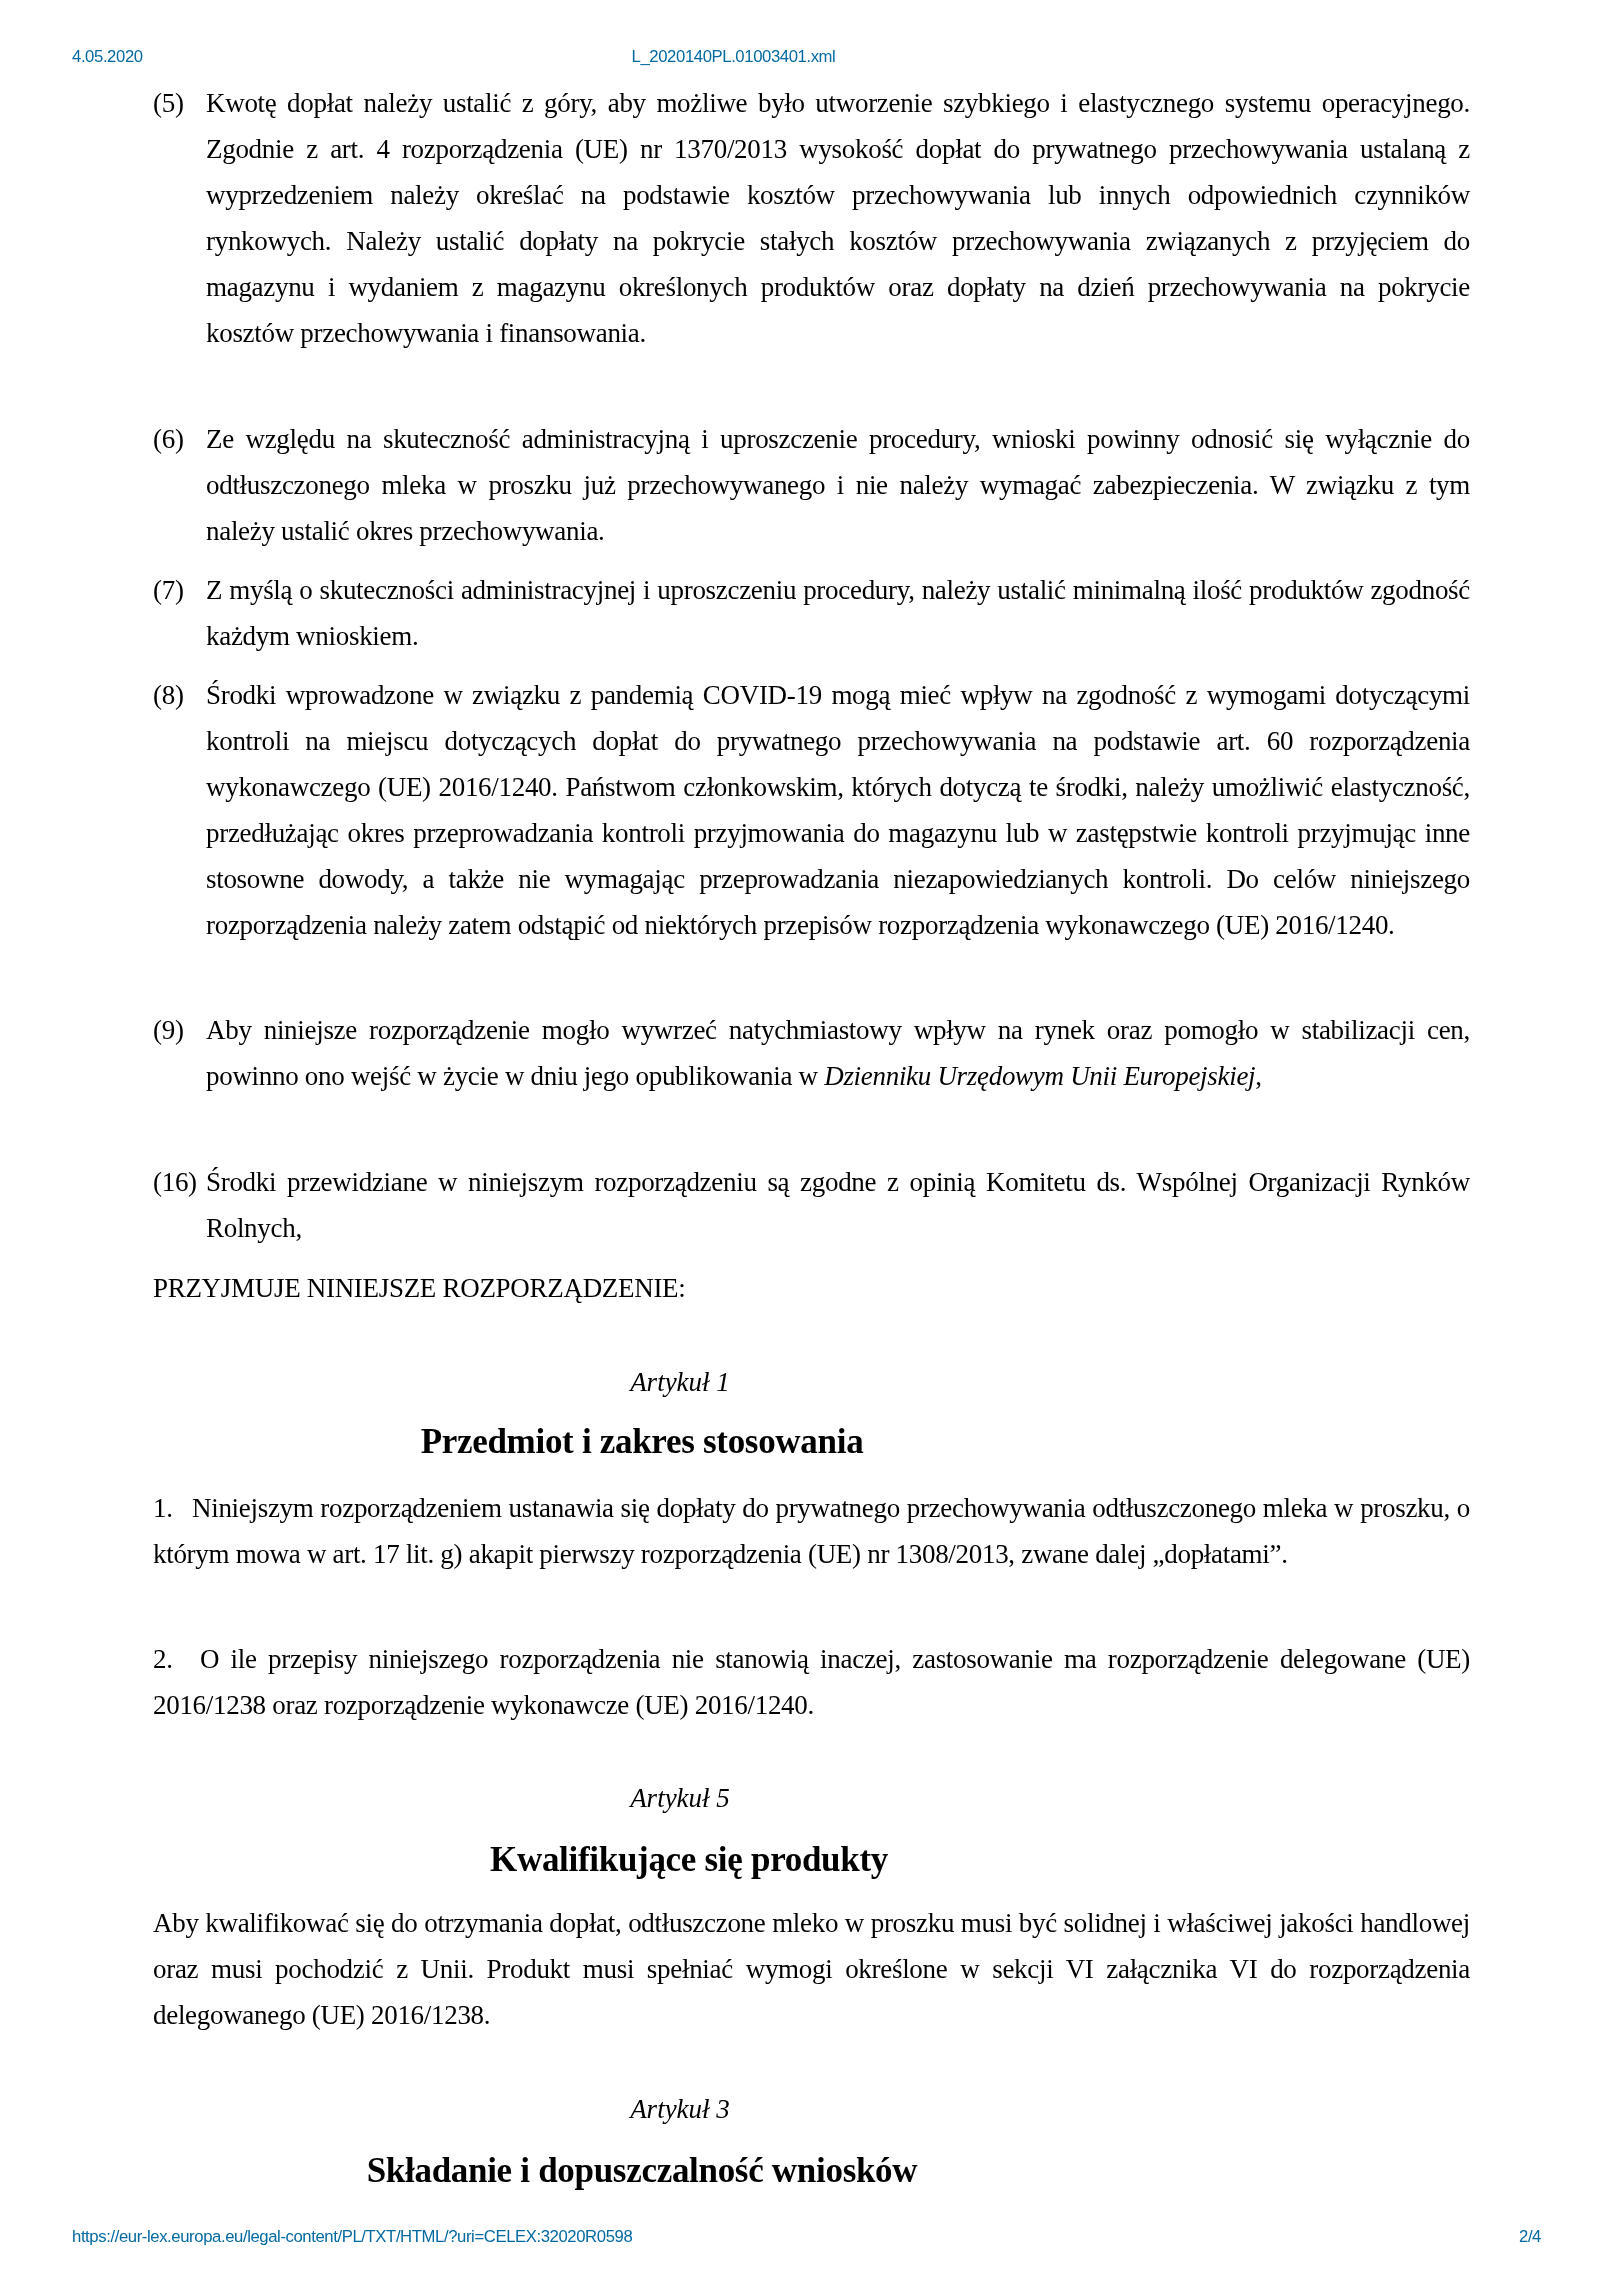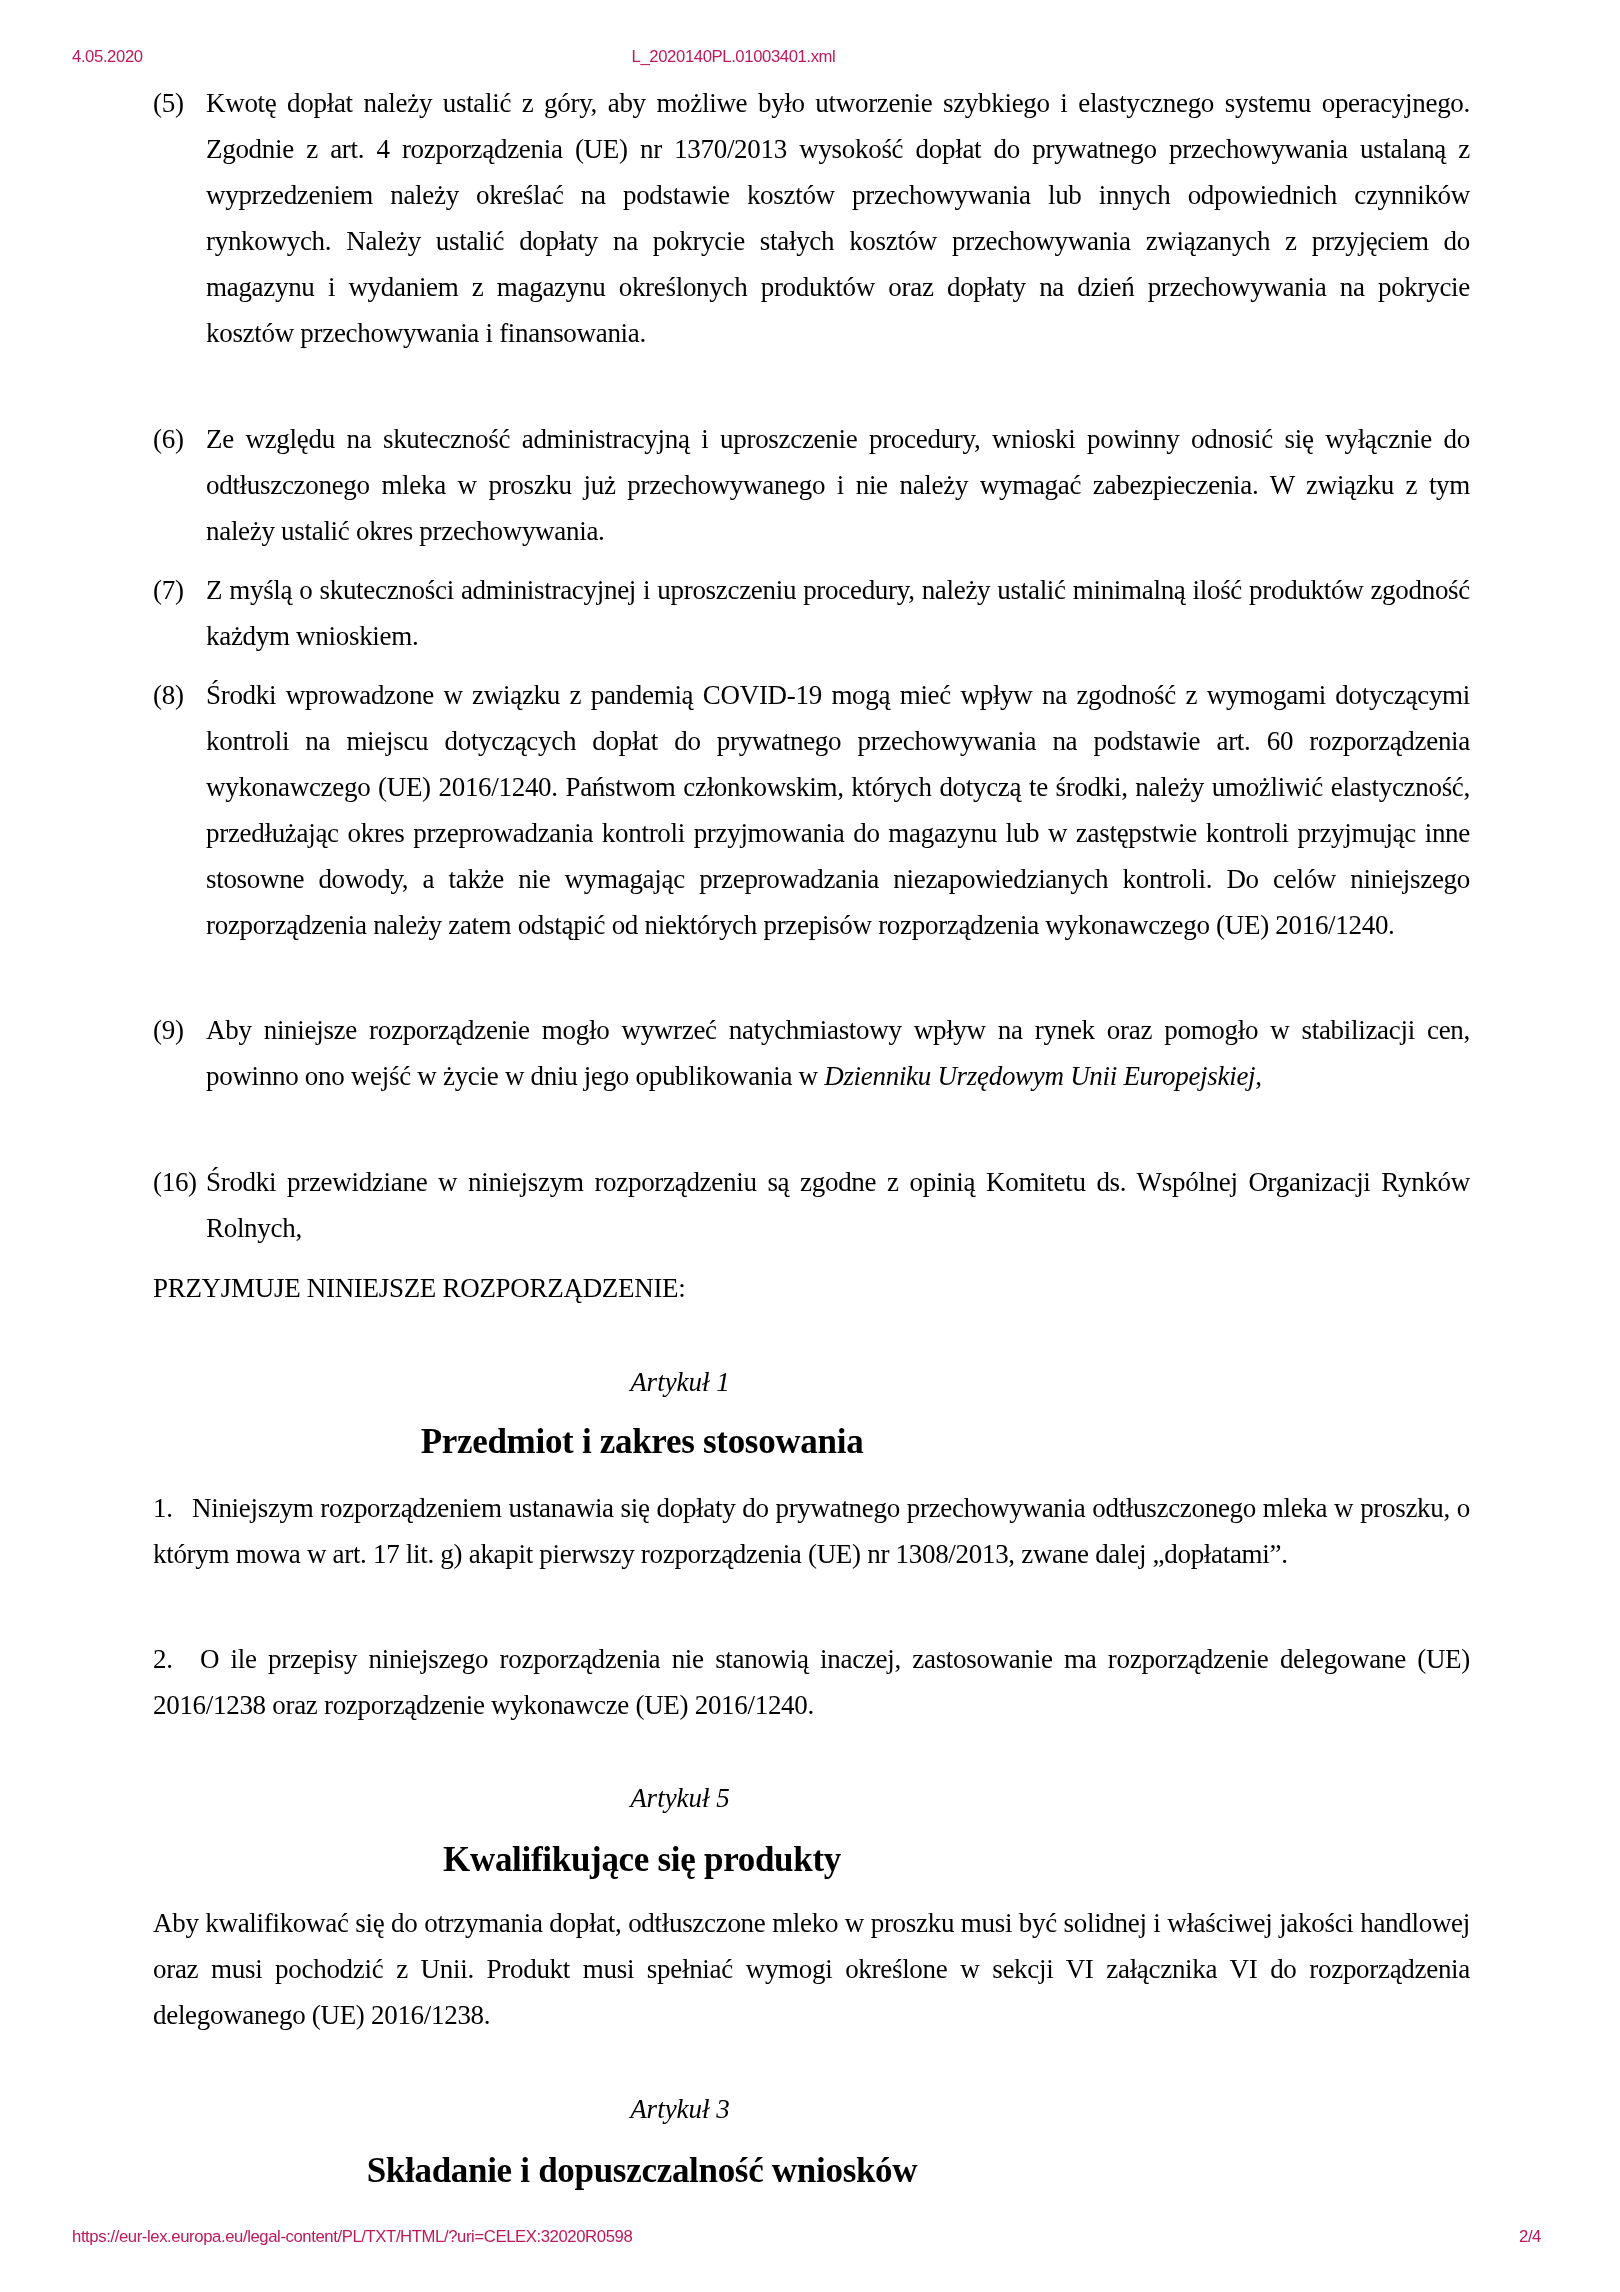--- a/index.html
+++ b/index.html
@@ -3,21 +3,21 @@
   <meta charset="utf-8">
   <style>
     html, body { margin: 0; padding: 0; background: #ffffff; }
     body {
       width: 1620px; height: 2293px; position: relative; overflow: hidden;
       color: #000000;
       font-family: "Liberation Serif", serif;
     }
     .hdr, .ftr {
       position: absolute; font-family: "Liberation Sans", sans-serif;
-      font-size: 16.7px; letter-spacing: -0.4px; line-height: 19.6px; color: #be185d;
+      font-size: 16.7px; letter-spacing: -0.4px; line-height: 19.6px; color: #0369a1;
       white-space: nowrap;
     }
     #hdr-date { left: 72px; top: 47px; }
     #hdr-file { left: 0; width: 1467px; top: 47px; text-align: center; }
     #ftr-url { left: 72px; top: 2227px; }
     #ftr-page { left: 1519px; top: 2227px; }
 
     .body-text {
       position: absolute; left: 153px; width: 1317px;
       font-size: 27px; line-height: 46px; letter-spacing: -0.3px;
@@ -95,21 +95,21 @@
 <div class="art-label" style="top:1359px;">Artykuł 1</div>
 <div class="art-title" style="top:1419px;">Przedmiot i zakres stosowania</div>
 <div class="para" style="top:1485px;">
   <span class="pnum">1.</span><span>Niniejszym rozporządzeniem ustanawia się dopłaty do prywatnego przechowywania odtłuszczonego mleka w proszku, o którym mowa w art. 17 lit. g) akapit pierwszy rozporządzenia (UE) nr 1308/2013, zwane dalej „dopłatami”.</span>
 </div>
 <div class="para" style="top:1636px;">
   <span class="pnum2">2.</span><span>O ile przepisy niniejszego rozporządzenia nie stanowią inaczej, zastosowanie ma rozporządzenie delegowane (UE) 2016/1238 oraz rozporządzenie wykonawcze (UE) 2016/1240.</span>
 </div>
 
 <div class="art-label" style="top:1775px;">Artykuł 5</div>
-<div class="art-title" style="top:1837px;">Kwalifikujące się produkty</div>
+<div class="art-title" style="top:1837px;padding-left:47px;">Kwalifikujące się produkty</div>
 <div class="para" style="top:1900px;">Aby kwalifikować się do otrzymania dopłat, odtłuszczone mleko w proszku musi być solidnej i właściwej jakości handlowej oraz musi pochodzić z Unii. Produkt musi spełniać wymogi określone w sekcji VI załącznika VI do rozporządzenia delegowanego (UE) 2016/1238.</div>
 
 <div class="art-label" style="top:2086px;">Artykuł 3</div>
 <div class="art-title" style="top:2148px;">Składanie i dopuszczalność wniosków</div>
 
 <div class="ftr" id="ftr-url">https://eur-lex.europa.eu/legal-content/PL/TXT/HTML/?uri=CELEX:32020R0598</div>
 <div class="ftr" id="ftr-page">2/4</div>
 
 
 </body></html>

